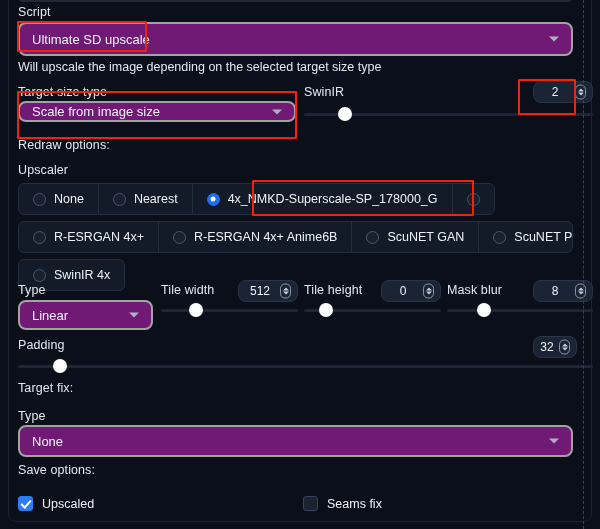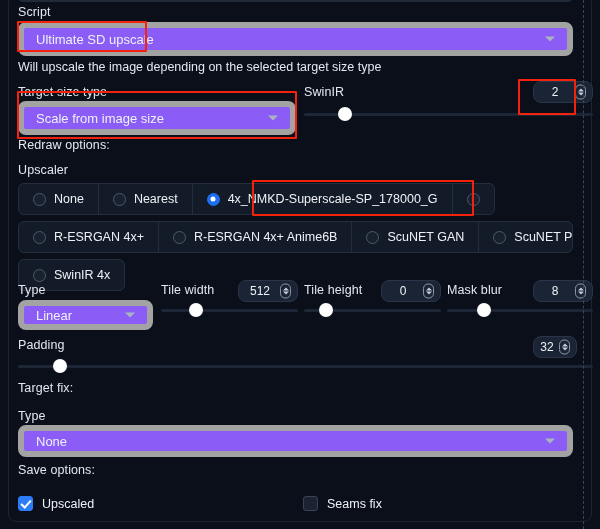--- a/index.html
+++ b/index.html
@@ -52,22 +52,22 @@
   }
 
   .desc {
     font-size: 12.5px;
     color: #e3e8ef;
   }
 
   
   .dropdown {
     position: relative;
-    background: #8b5cf6;
-    border: 6px solid #a3a3a3;
+    background: #701a75;
+    border: 2px solid #a3a3a3;
     border-radius: 8px;
     height: 34px;
     display: flex;
     align-items: center;
     padding: 0 12px;
     font-size: 13px;
     color: #eef2f7;
     cursor: pointer;
   }
   .dropdown .caret {
@@ -250,21 +250,21 @@
 
   <div class="dropdown" style="position:absolute; left:0; top:22px; width:555px; height:34px;">
     <span>Ultimate SD upscale</span>
     <span class="caret"></span>
   </div>
 
   <div class="desc" style="position:absolute; left:0; top:60px;">Will upscale the image depending on the selected target size type</div>
 
   <div class="label" style="position:absolute; left:0; top:85px;">Target size type</div>
 
-  <div class="dropdown" style="position:absolute; left:0; top:101px; width:278px; height:34px;">
+  <div class="dropdown" style="position:absolute; left:0; top:101px; width:278px; height:21px;">
     <span>Scale from image size</span>
     <span class="caret"></span>
   </div>
 
   <div class="label" style="position:absolute; left:286px; top:85px;">SwinIR</div>
 
   <div class="numbox" style="position:absolute; left:515px; top:81px; width:60px;">
     <span class="val">2</span>
     <span class="spinner">
       <i class="up"></i>

